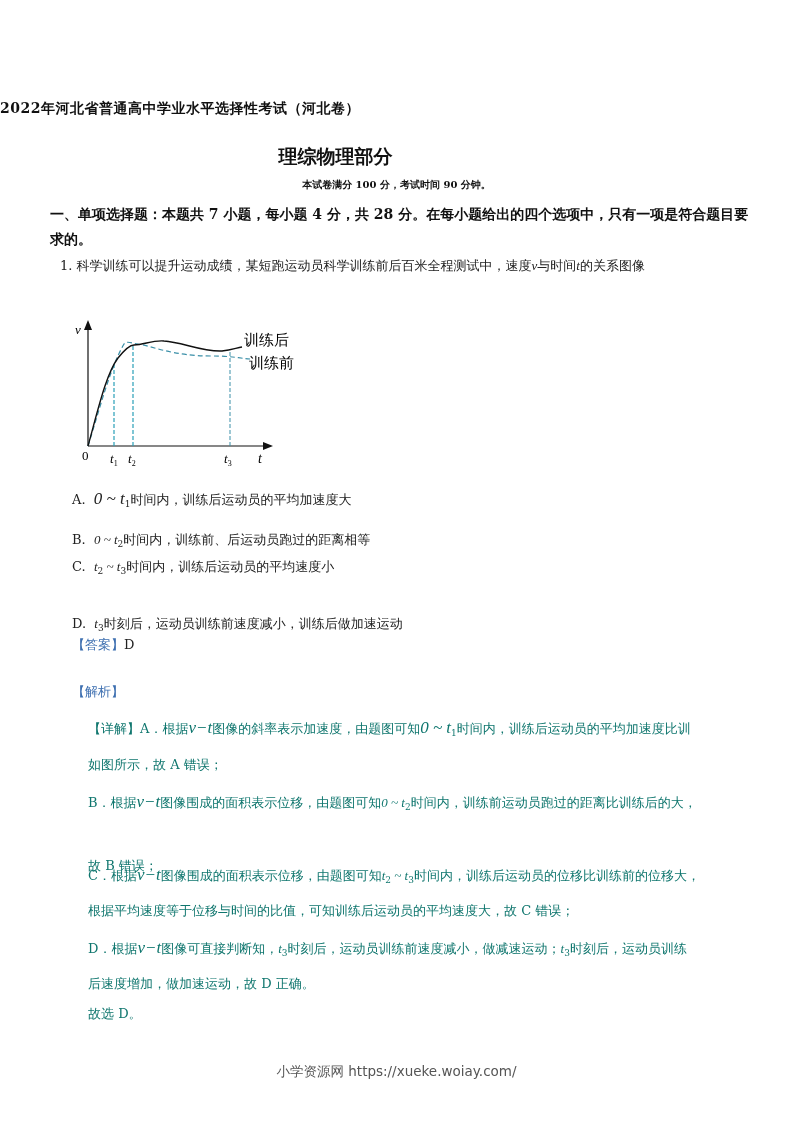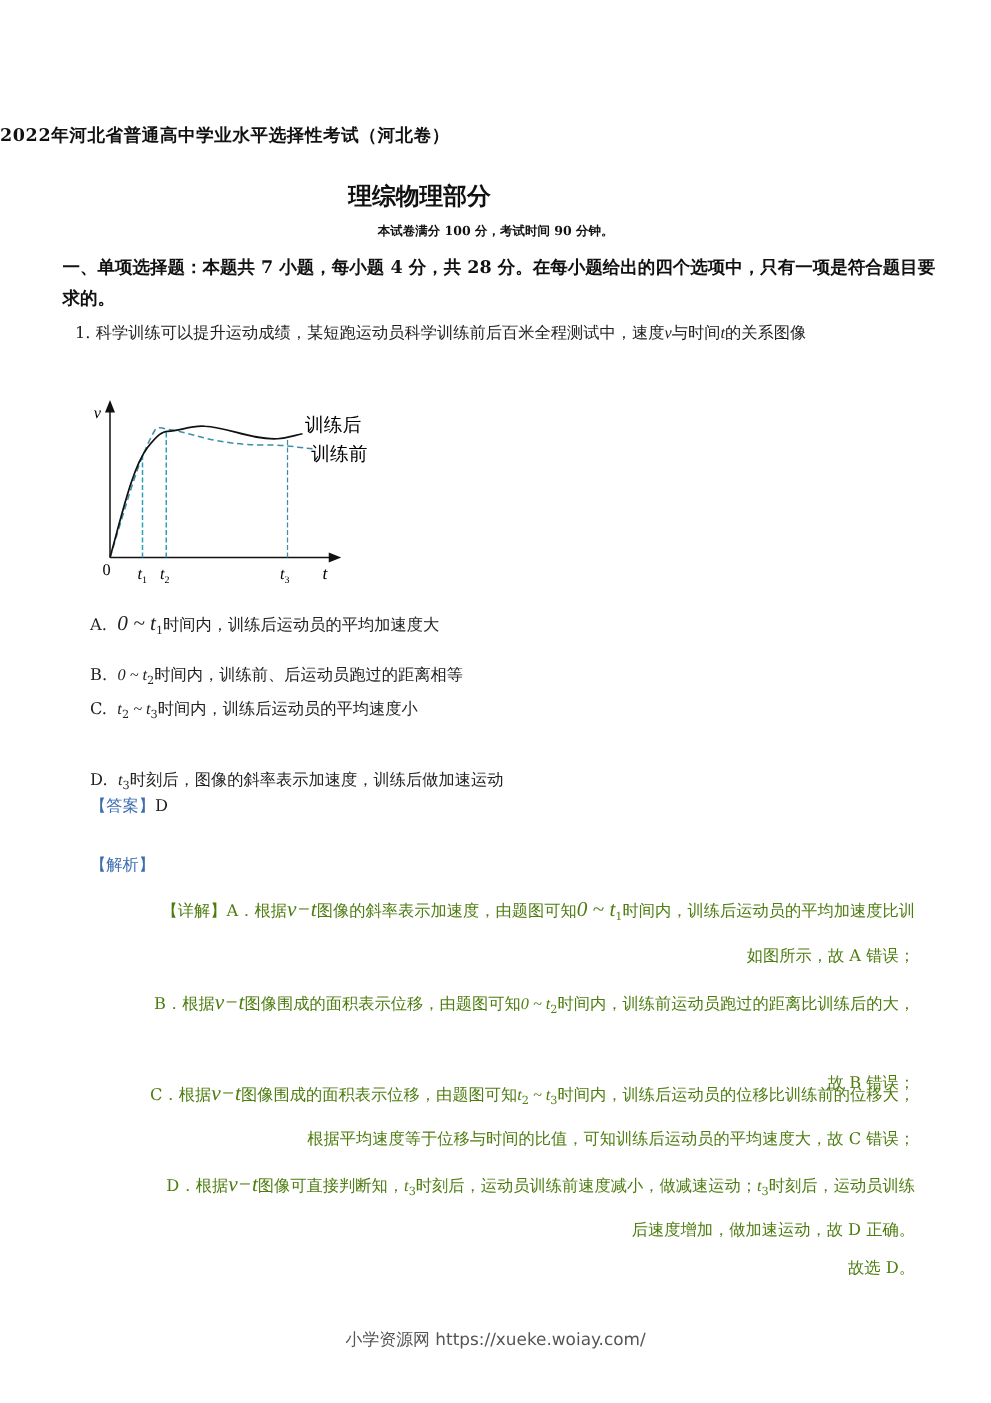--- a/index.html
+++ b/index.html
@@ -9,21 +9,21 @@
   .title { left: 0; width: 644px; text-align: left; top: 100px; font-size: 14px; font-weight: bold; letter-spacing: 0.5px; }
   .subtitle { left: 0; width: 671px; text-align: center; top: 144px; font-size: 19px; font-weight: bold; }
   .info { left: 0; width: 793px; text-align: center; top: 178px; font-size: 10px; font-weight: bold; }
   .section { left: 50px; width: 700px; top: 202px; font-size: 14px; font-weight: bold; line-height: 25px; white-space: normal; }
   .q { left: 60px; width: 680px; font-size: 13px; line-height: 30px; white-space: normal; color: #222; }
   .opt { left: 72px; font-size: 13px; color: #222; }
   .ital { font-style: italic; font-family: "Liberation Serif", serif; }
   .sub { font-size: 9px; vertical-align: -3px; }
   .big { font-size: 17px; font-family: "Liberation Serif", serif; }
   .ans-tag { color: #3d6fb0; }
-  .exp { left: 72px; width: 660px; font-size: 13px; color: #4d7c0f; text-align: right; }
+  .exp { left: 88px; width: 660px; font-size: 13px; color: #0f766e; }
   .footer { left: 0; width: 793px; text-align: center; top: 1063px; font-size: 13.5px; color: #555;
             font-family: "DejaVu Sans", sans-serif; }
   svg text { font-family: "Liberation Serif", serif; }
 </style>
 </head>
 <body>
 
 <div class="abs title">2022年河北省普通高中学业水平选择性考试（河北卷）</div>
 <div class="abs subtitle">理综物理部分</div>
 <div class="abs info">本试卷满分 100 分，考试时间 90 分钟。</div>
@@ -68,21 +68,21 @@
 <div class="abs opt" style="top:531px;">
   <span>B.</span>&nbsp;
   <span class="ital">0 ~ t</span><span class="sub">2</span><span>时间内，训练前、后运动员跑过的距离相等</span>
 </div>
 <div class="abs opt" style="top:558px;">
   <span>C.</span>&nbsp;
   <span class="ital">t</span><span class="sub">2</span><span class="ital"> ~ t</span><span class="sub">3</span><span>时间内，训练后运动员的平均速度小</span>
 </div>
 <div class="abs opt" style="top:615px;">
   <span>D.</span>&nbsp;
-  <span class="ital">t</span><span class="sub">3</span><span>时刻后，图像的斜率表示加速度，训练后做加速运动</span>
+  <span class="ital">t</span><span class="sub">3</span><span>时刻后，运动员训练前速度减小，训练后做加速运动</span>
 </div>
 
 <div class="abs opt" style="top:636px;text-align:right;">
   <span class="ans-tag">【答案】</span><span>D</span>
 </div>
 <div class="abs opt" style="top:683px;">
   <span class="ans-tag">【解析】</span>
 </div>
 
 <div class="abs exp" style="top:718px;">

